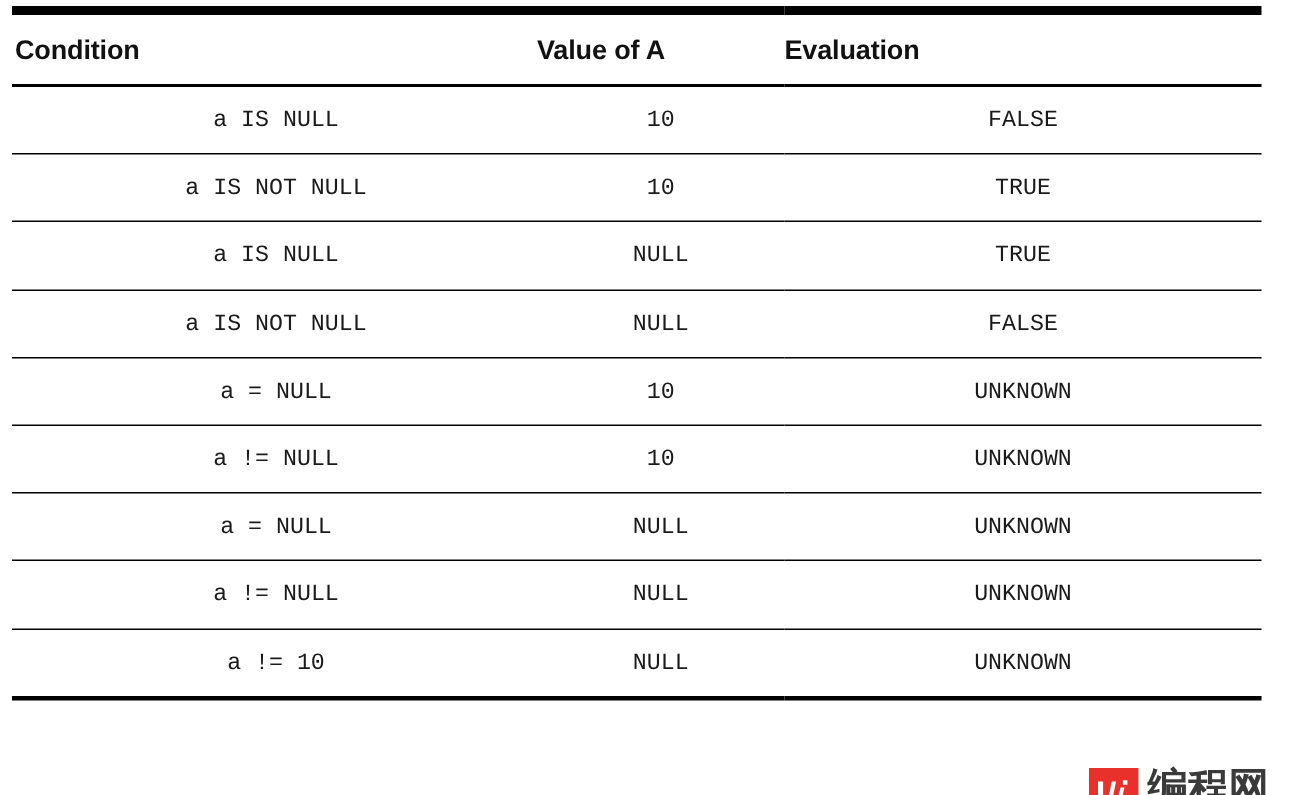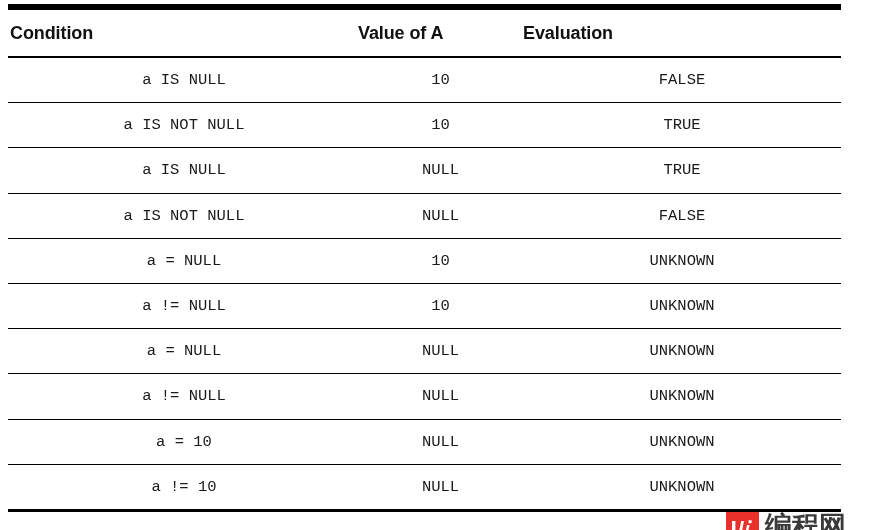--- a/index.html
+++ b/index.html
@@ -163,25 +163,20 @@
         <td class="col-condition">a = NULL</td>
         <td class="col-value">NULL</td>
         <td class="col-evaluation">UNKNOWN</td>
       </tr>
       <tr>
         <td class="col-condition">a != NULL</td>
         <td class="col-value">NULL</td>
         <td class="col-evaluation">UNKNOWN</td>
       </tr>
       <tr>
-        <td class="col-condition">a = 10</td>
-        <td class="col-value">NULL</td>
-        <td class="col-evaluation">UNKNOWN</td>
-      </tr>
-      <tr>
         <td class="col-condition">a != 10</td>
         <td class="col-value">NULL</td>
         <td class="col-evaluation">UNKNOWN</td>
       </tr>
     </tbody>
   </table>
 
   <div id="watermark">
     <div id="wm-mark">
       <svg width="33" height="33" viewBox="0 0 33 33" aria-hidden="true">

